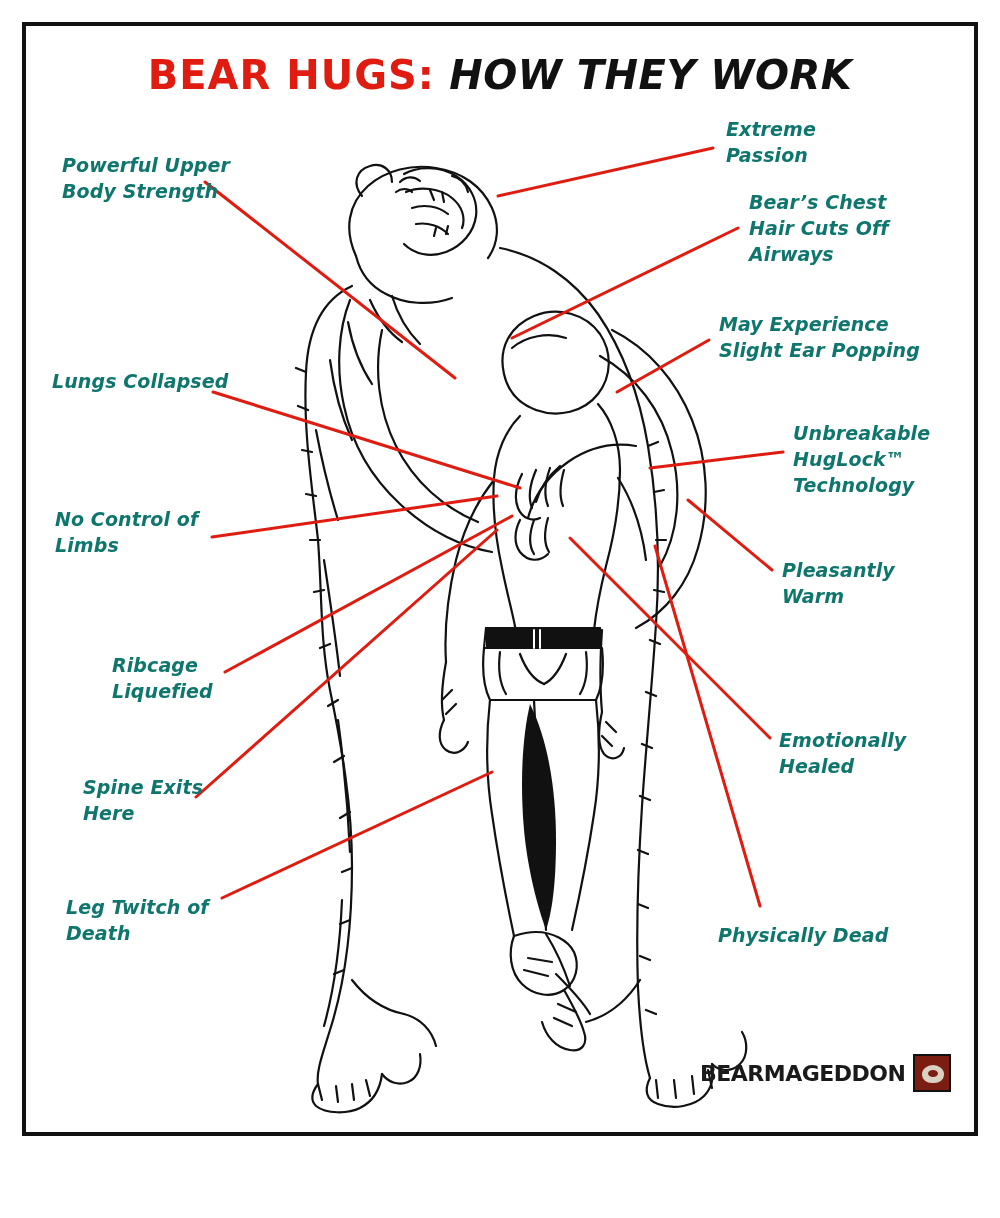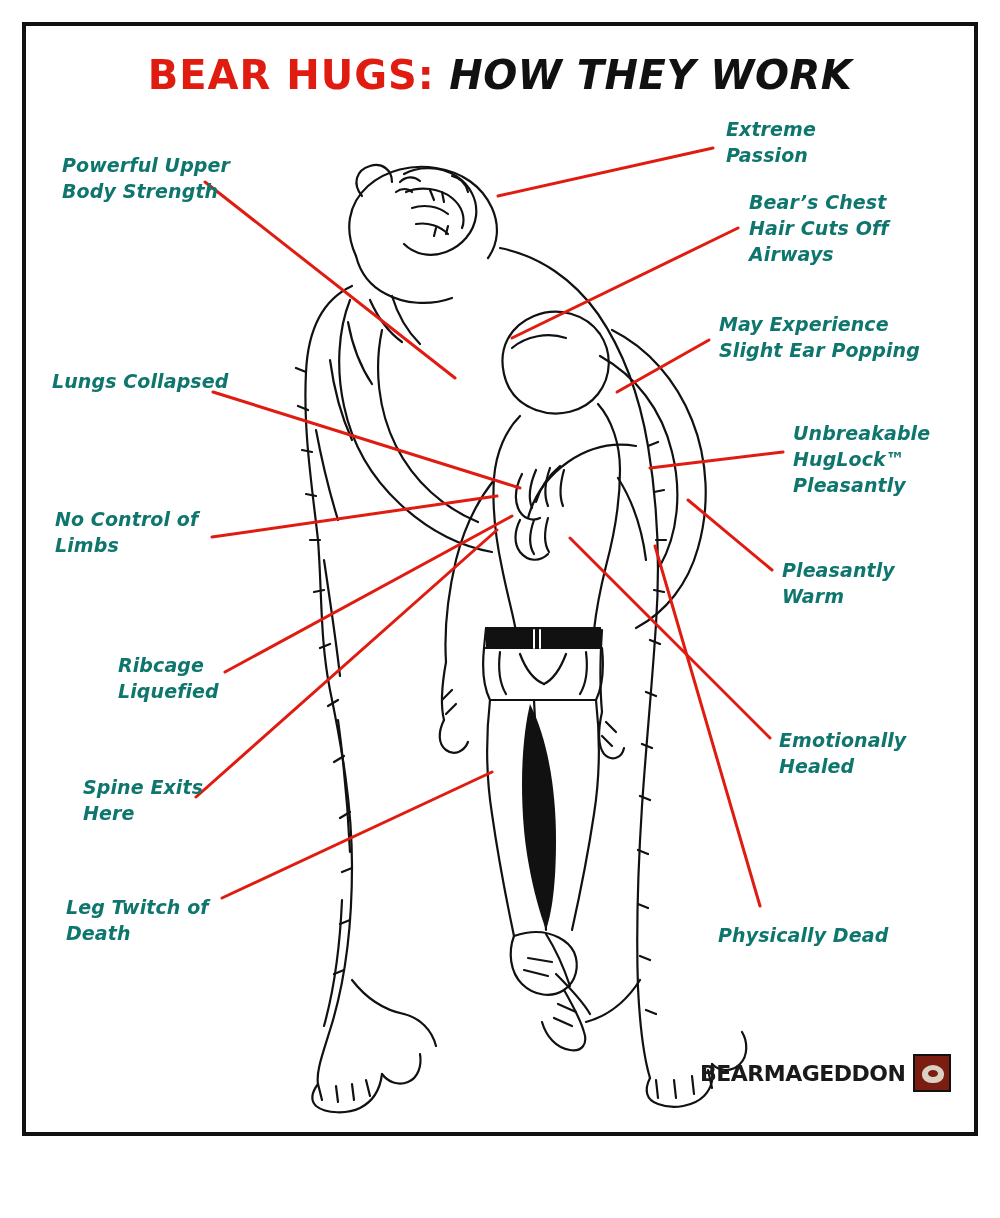--- a/index.html
+++ b/index.html
@@ -270,37 +270,37 @@
 
   <div id="title">
     <span class="red">BEAR HUGS:</span><span class="blk"> HOW THEY WORK</span>
   </div>
 
   <div class="label left" style="left:62px;  top:140px; width:200px;margin-top:12px;">Powerful Upper
 Body Strength</div>
   <div class="label left" style="left:52px;  top:368px; width:210px;">Lungs Collapsed</div>
   <div class="label left" style="left:55px;  top:506px; width:190px;">No Control of
 Limbs</div>
-  <div class="label left" style="left:118px; top:652px; width:170px;">Ribcage
+  <div class="label left" style="left:112px; top:652px; width:170px;">Ribcage
 Liquefied</div>
   <div class="label left" style="left:83px;  top:763px; width:170px;margin-top:11px;">Spine Exits
 Here</div>
   <div class="label left" style="left:66px;  top:894px; width:190px;">Leg Twitch of
 Death</div>
 
   <div class="label right" style="left:726px; top:116px; width:190px;">Extreme
 Passion</div>
   <div class="label right" style="left:749px; top:189px; width:190px;">Bear’s Chest
 Hair Cuts Off
 Airways</div>
   <div class="label right" style="left:719px; top:311px; width:210px;">May Experience
 Slight Ear Popping</div>
   <div class="label right" style="left:793px; top:420px; width:180px;">Unbreakable
 HugLock™
-Pleasantly</div>
+Technology</div>
   <div class="label right" style="left:779px; top:727px; width:180px;">Emotionally
 Healed</div>
   <div class="label right" style="left:782px; top:557px; width:160px;">Pleasantly
 Warm</div>
   <div class="label right" style="left:718px; top:922px; width:220px;">Physically Dead</div>
 
   <div id="logo">
     <span class="word">BEARMAGEDDON</span>
     <span class="badge"></span>
   </div>

